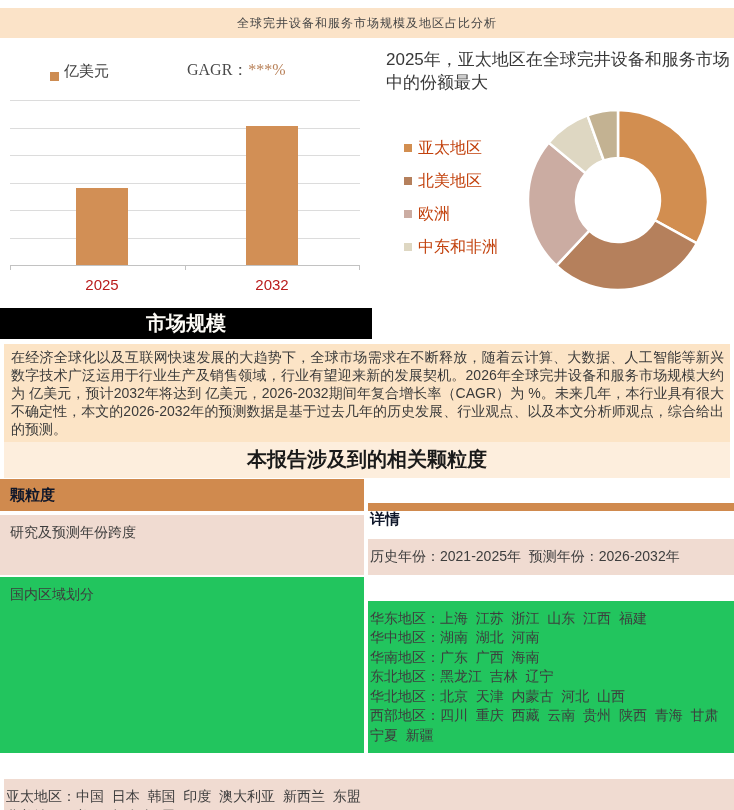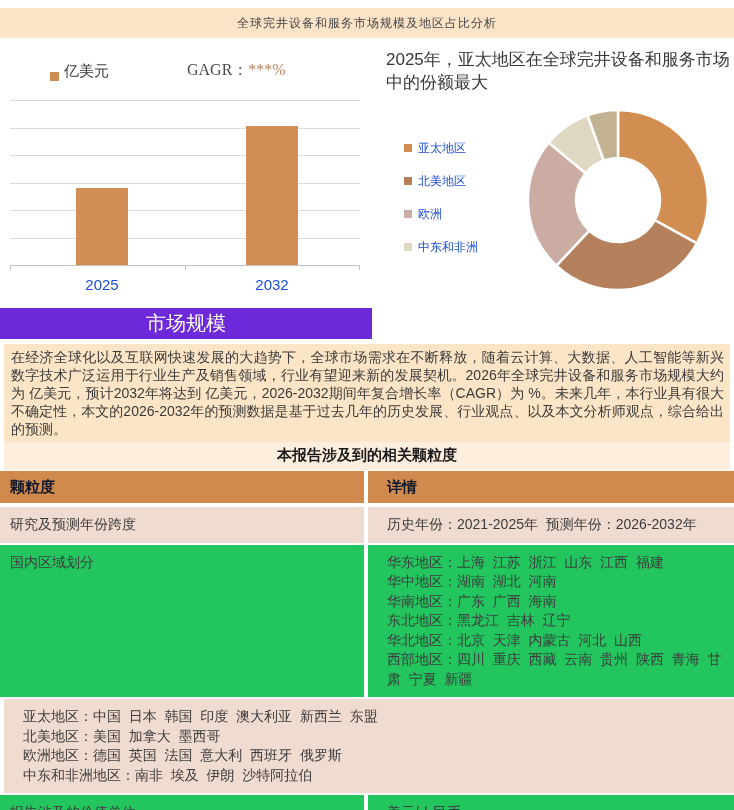--- a/index.html
+++ b/index.html
@@ -16,49 +16,49 @@
   .bar-panel{position:absolute;left:0;top:0;width:370px;height:267px;}
   .bar-legend-row{position:absolute;left:50px;top:22px;display:flex;align-items:flex-end;font-size:15px;}
   .legend-swatch{width:9px;height:9px;background:#cd8c52;display:inline-block;margin-right:5px;}
   .gagr{margin-left:78px;font-family:"Liberation Serif","DejaVu Serif",serif;font-size:16px;color:#4a4a4a;}
   .gagr .stars{color:#b9825a;}
   .bar-plot{position:absolute;left:10px;top:62px;width:350px;height:165px;}
   .gridline{position:absolute;left:0;width:100%;height:1px;background:#dcdcdc;}
   .gridline.axis{background:#c2c2c2;}
   .tick{position:absolute;top:165px;width:1px;height:5px;background:#c2c2c2;}
   .bar{position:absolute;bottom:0;width:52px;background:#d28f55;}
-  .bar-xlabels{position:absolute;left:10px;top:238px;width:350px;height:20px;font-size:15px;color:#1d4ed8;}
+  .bar-xlabels{position:absolute;left:10px;top:238px;width:350px;height:20px;font-size:15px;color:#b91c1c;}
   .xlabel{position:absolute;transform:translateX(-50%);}
 
   .right-panel{position:absolute;left:378px;top:0;width:364px;height:267px;}
   .donut-headline{padding:10px 10px 0 8px;font-size:17px;line-height:23px;color:#383838;}
   .donut-legend{position:absolute;left:26px;top:100px;width:104px;}
-  .donut-legend .item{display:flex;margin-bottom:13px;font-size:12px;line-height:20px;color:#1d4ed8;}
+  .donut-legend .item{display:flex;margin-bottom:13px;font-size:16px;line-height:20px;color:#c2410c;}
   .donut-legend .sq{flex:0 0 8px;width:8px;height:8px;margin:6px 6px 0 0;}
   .donut-legend .lbl{width:80px;}
   .donut-svg{position:absolute;left:142px;top:64px;}
 
   
   .tab-bar{display:flex;margin-top:3px;height:31px;}
   .tab{line-height:31px;text-align:center;font-size:20px;color:#fdfbf6;}
-  .tab.active{width:50.7%;background:#6d28d9;}
+  .tab.active{width:50.7%;background:#000000;font-weight:bold;}
   .tab.inactive{flex:1;background:#cdc3a7;}
 
   
   .para-block{margin:5px 4px 0 4px;background:#fce4c6;padding:4px 6px 4px 7px;
               font-size:14px;line-height:18px;color:#3b3b3b;text-align:justify;}
-  .gran-heading{margin:0 4px;background:#fdeedd;text-align:center;font-size:15px;
+  .gran-heading{margin:0 4px;background:#fdeedd;text-align:center;font-size:20px;
                 font-weight:bold;color:#1a1a1a;padding:4px 0 5px 0;}
 
   
   .gran-table{margin-top:1px;}
   .t-row{display:flex;margin-bottom:2px;}
   .t-row .c1{width:354px;padding-left:10px;flex:0 0 auto;}
   .t-row .gap{width:4px;background:#fff;flex:0 0 auto;}
-  .t-row .c2{flex:1;padding-left:19px;}
+  .t-row .c2{flex:1;padding-left:2px;margin-top:24px;}
   .t-head{height:32px;margin-bottom:4px;}
   .t-head .c1,.t-head .c2{background:#d08a4e;color:#0f172a;font-weight:bold;font-size:15px;line-height:32px;}
   .t-body .c1,.t-body .c2{font-size:14px;line-height:19.5px;padding-top:8px;padding-bottom:8px;white-space:pre-wrap;}
   .row-a .c1,.row-a .c2{background:#f0dbd1;}
   .row-b .c1,.row-b .c2{background:#22c55e;}
 </style>
 </head>
 <body>
 
 <div class="title-bar">全球完井设备和服务市场规模及地区占比分析</div>

